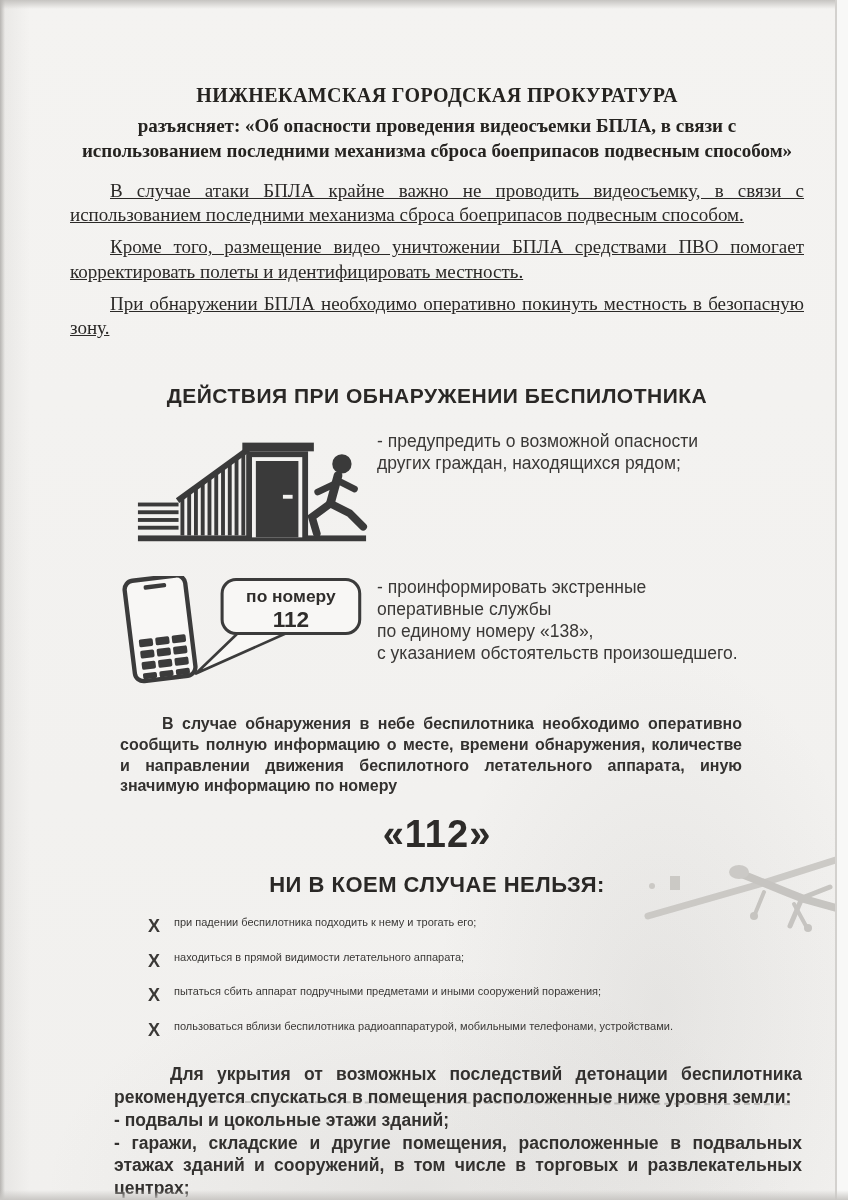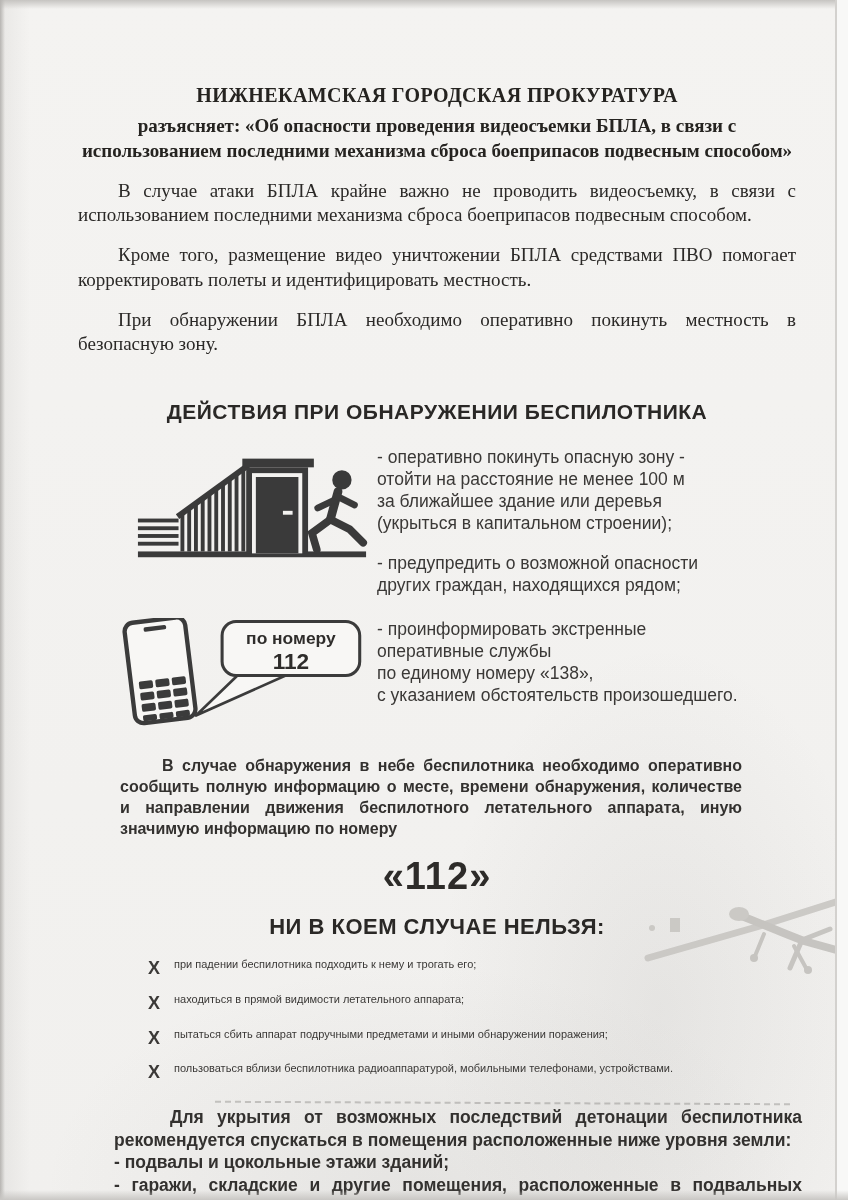--- a/index.html
+++ b/index.html
@@ -33,21 +33,21 @@
     padding:84px 36px 0 62px;}
 
   
   .doc-header{font-family:"Liberation Serif", serif;text-align:center;color:#252320;}
   .doc-title{font-size:20px;font-weight:bold;letter-spacing:.4px;}
   .doc-subtitle{font-size:19px;font-weight:bold;line-height:1.32;margin-top:6px;padding:0 6px;}
 
   
   .intro{margin-top:16px;font-family:"Liberation Serif", serif;font-size:19px;
     line-height:1.27;text-align:justify;color:#2b2927;}
-  .intro p{margin:16px;text-indent:40px;}
+  .intro p{margin:8px;text-indent:40px;text-decoration:underline;}
 
   
   .actions-heading{margin-top:44px;text-align:center;font-size:21px;font-weight:bold;
     letter-spacing:.5px;color:#2a2826;}
   .action-row{display:flex;align-items:flex-start;margin-top:22px;}
   .action-row .icon-col{flex:0 0 315px;}
   .action-row .icon-col.shelter{padding-left:74px;box-sizing:border-box;}
   .action-row .icon-col.phone{padding-left:50px;box-sizing:border-box;}
   .action-text{font-size:17.5px;line-height:1.26;color:#3a3836;white-space:pre-line;}
   .action-text + .action-text{margin-top:18px;}
@@ -129,24 +129,20 @@
             <circle cx="213" cy="34" r="10" fill="#3a3a3a" stroke="none"></circle>
             <path d="M209 46 L201 75"></path>
             <path d="M207 54 L188 63" stroke-width="7"></path>
             <path d="M208 51 L226 60" stroke-width="7"></path>
             <path d="M201 75 L182 89 L187 106" stroke-width="8"></path>
             <path d="M201 75 L221 85 L235 99" stroke-width="8"></path>
           </g>
         </svg>
       </div>
       <div>
-        <div class="action-text">- оперативно покинуть опасную зону -
-отойти на расстояние не менее 100 м
-за ближайшее здание или деревья
-(укрыться в капитальном строении);</div>
         <div class="action-text">- предупредить о возможной опасности
 других граждан, находящихся рядом;</div>
       </div>
     </div>
 
     <div class="action-row">
       <div class="icon-col phone">
         <svg width="262" height="108" viewBox="0 0 300 124">
 
           <polygon points="152,58 96,112 208,62" fill="#f8f7f5" stroke="#3b3b3b" stroke-width="3" stroke-linejoin="round"></polygon>
@@ -211,21 +207,21 @@
         <div class="forbidden-item">
           <span class="x-mark">X</span>
           <span class="forbidden-text">при падении беспилотника подходить к нему и трогать его;</span>
         </div>
         <div class="forbidden-item">
           <span class="x-mark">X</span>
           <span class="forbidden-text">находиться в прямой видимости летательного аппарата;</span>
         </div>
         <div class="forbidden-item">
           <span class="x-mark">X</span>
-          <span class="forbidden-text">пытаться сбить аппарат подручными предметами и иными обнаружении поражения;</span>
+          <span class="forbidden-text">пытаться сбить аппарат подручными предметами и иными сооружений поражения;</span>
         </div>
         <div class="forbidden-item">
           <span class="x-mark">X</span>
           <span class="forbidden-text">пользоваться вблизи беспилотника радиоаппаратурой, мобильными телефонами, устройствами.</span>
         </div>
       </div>
     </div>
 
     <div class="shelter-block">
       <p class="shelter-intro">Для укрытия от возможных последствий детонации беспилотника рекомендуется спускаться в помещения расположенные ниже уровня земли:</p>

